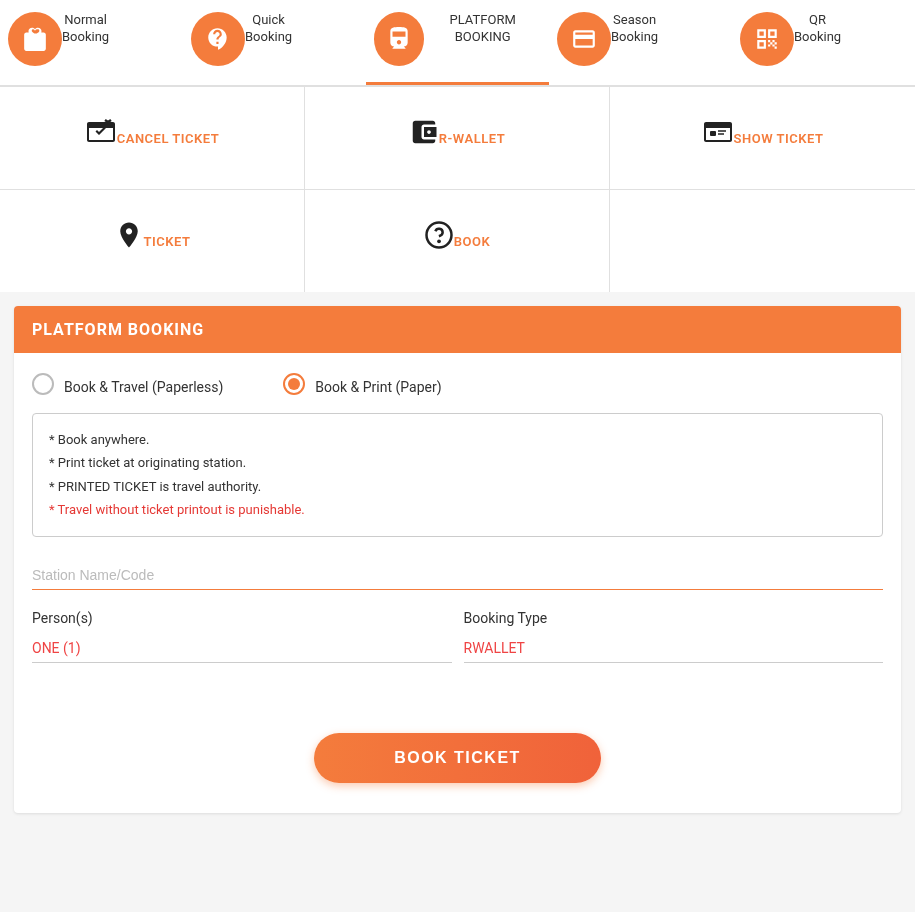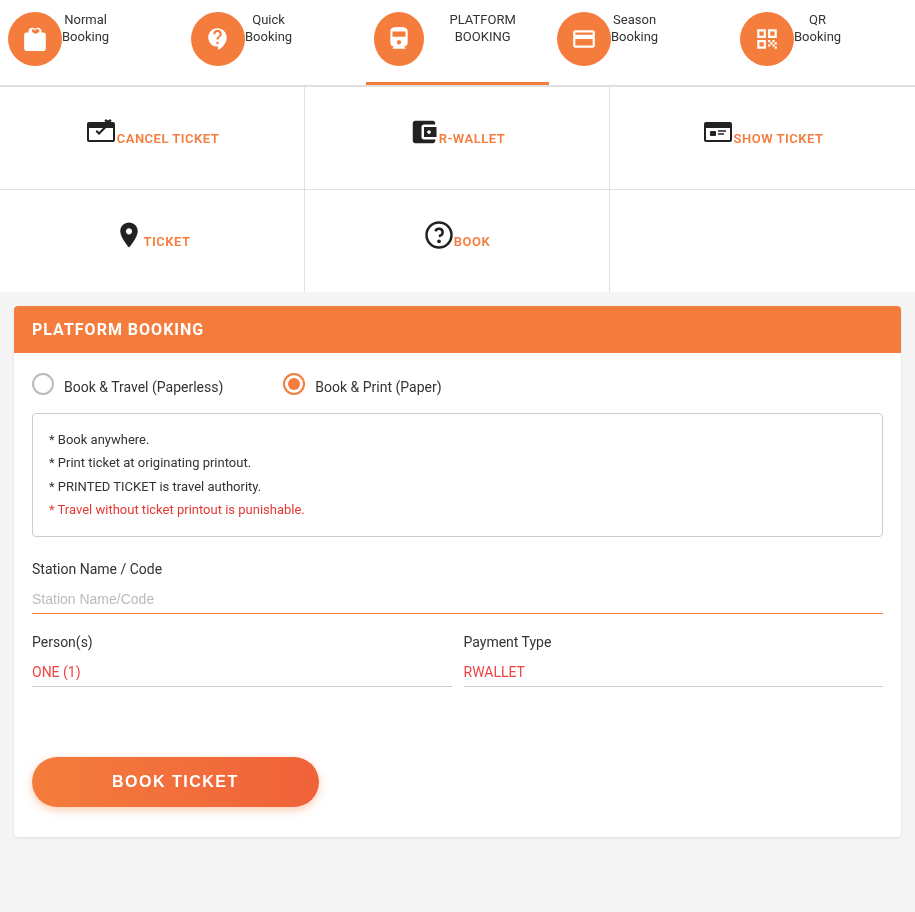--- a/index.html
+++ b/index.html
@@ -191,21 +191,21 @@
     .field-value {
       font-size: 14px;
       color: #ef4444;
       padding: 6px 0;
       border-bottom: 1.5px solid #ccc;
     }
 
     
     .book-btn-wrapper {
       display: flex;
-      justify-content: flex-start;
+      justify-content: center;
       padding: 20px 0 10px;
     }
     .book-btn {
       background: linear-gradient(to right, #f47c3c, #f0623a);
       color: #fff;
       border: none;
       border-radius: 30px;
       padding: 16px 80px;
       font-size: 16px;
       font-weight: 700;
@@ -334,37 +334,36 @@
         <div class="radio-option">
           <div class="radio-outer selected">
             <div class="radio-inner"></div>
           </div>
           <span class="radio-text">Book &amp; Print (Paper)</span>
         </div>
       </div>
 
       <div class="info-box">
         <div class="info-line">* Book anywhere.</div>
-        <div class="info-line">* Print ticket at originating printout.</div>
+        <div class="info-line">* Print ticket at originating station.</div>
         <div class="info-line">* PRINTED TICKET is travel authority.</div>
         <div class="info-line warning">* Travel without ticket printout is punishable.</div>
       </div>
 
       <div class="field-group">
-        <label class="field-label">Station Name / Code</label>
         <input class="field-input" type="text" placeholder="Station Name/Code" style="">
       </div>
 
       <div class="two-col">
         <div class="field-group">
           <label class="field-label">Person(s)</label>
           <div class="field-value">ONE (1)</div>
         </div>
         <div class="field-group">
-          <label class="field-label">Payment Type</label>
+          <label class="field-label">Booking Type</label>
           <div class="field-value">RWALLET</div>
         </div>
       </div>
 
       <div class="book-btn-wrapper">
         <button class="book-btn">BOOK TICKET</button>
       </div>
 
     </div>
   </div>

